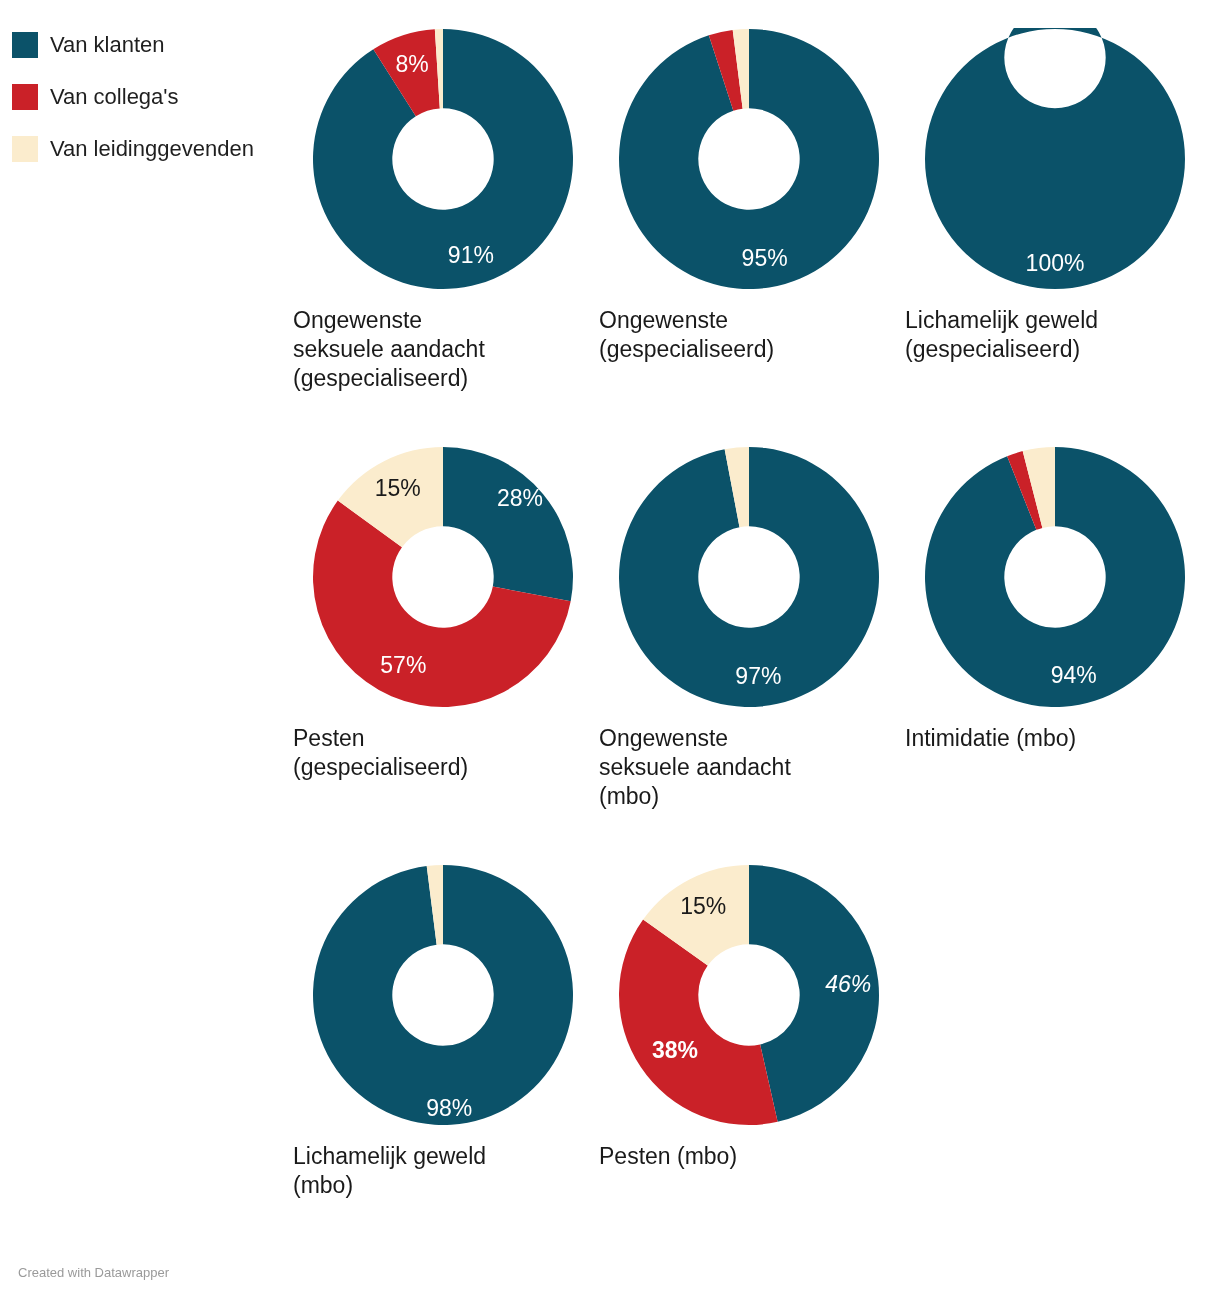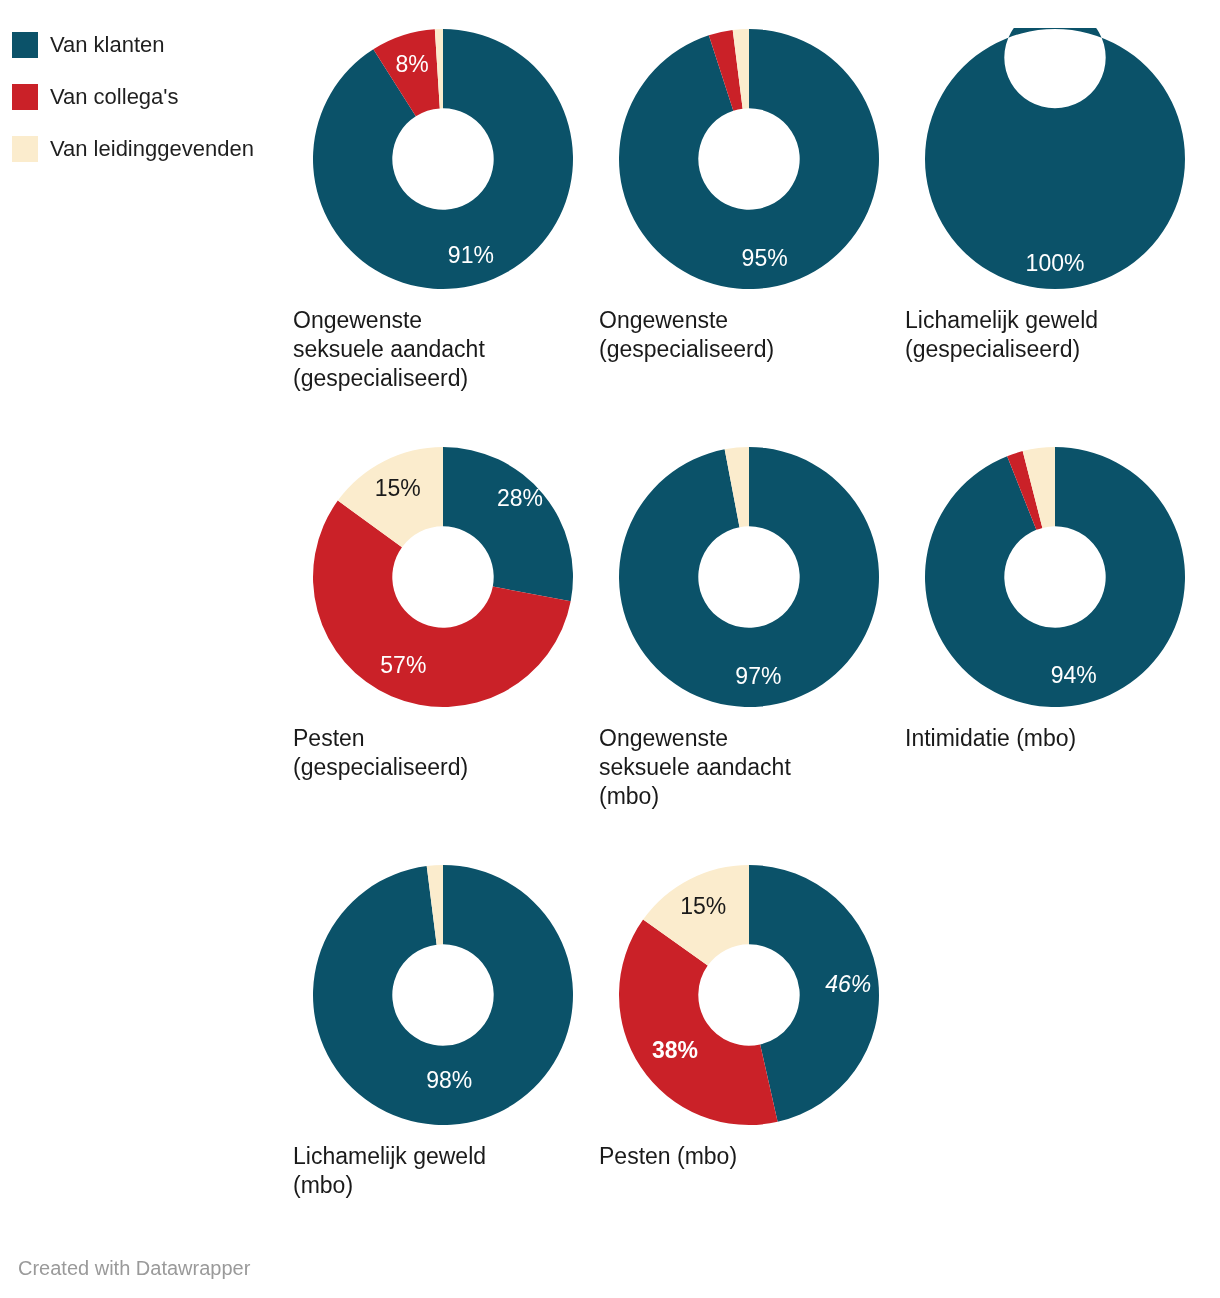--- a/index.html
+++ b/index.html
@@ -54,21 +54,21 @@
     white-space: nowrap;
     pointer-events: none;
   }
   .slice-label.light { color: #ffffff; }
   .slice-label.dark  { color: #1a1a1a; }
 
   
   .footer {
     position: absolute;
     left: 18px; bottom: 18px;
-    font-size: 20px;
+    font-size: 13px;
     color: #9a9a9a;
   }
 </style>
 </head>
 <body>
 
 <div id="root">
 
   <div class="legend" id="legend">
       <div class="legend-item">
@@ -170,21 +170,21 @@
         <div class="cell-title">
           <div>Intimidatie (mbo)</div>
         </div>
       </div>
       <div class="cell">
         <div class="donut-wrap">
           <svg class="donut-svg" viewBox="0 0 262 262">
             <path d="M 131 1 A 130 130 0 1 1 114.70667963664052 2.0250888291178626 L 124.6456050582898 80.69978464335597 A 50.7 50.7 0 1 0 131 80.3 Z" fill="#0b5269"></path>
             <path d="M 114.70667963664052 2.0250888291178626 A 130 130 0 0 1 130.99999999999997 1 L 131 80.3 A 50.7 50.7 0 0 0 124.6456050582898 80.69978464335597 Z" fill="#fbeccd"></path>
           </svg>
-          <div class="slice-label light" style="left: 137.271px; top: 216px;">98%</div>
+          <div class="slice-label light" style="left: 137.271px; top: 244px;">98%</div>
         </div>
         <div class="cell-title">
           <div>Lichamelijk geweld</div>
           <div>(mbo)</div>
         </div>
       </div>
       <div class="cell">
         <div class="donut-wrap">
           <svg class="donut-svg" viewBox="0 0 262 262">
             <path d="M 131 1 A 130 130 0 0 1 159.64036926225026 257.8058722951029 L 142.16974401227762 180.45429019509015 A 50.7 50.7 0 0 0 131 80.3 Z" fill="#0b5269"></path>

